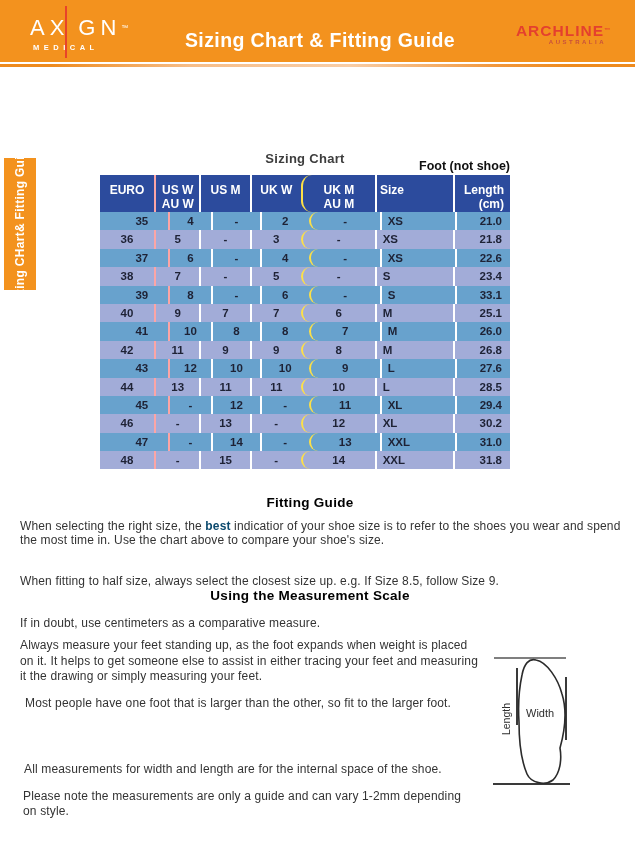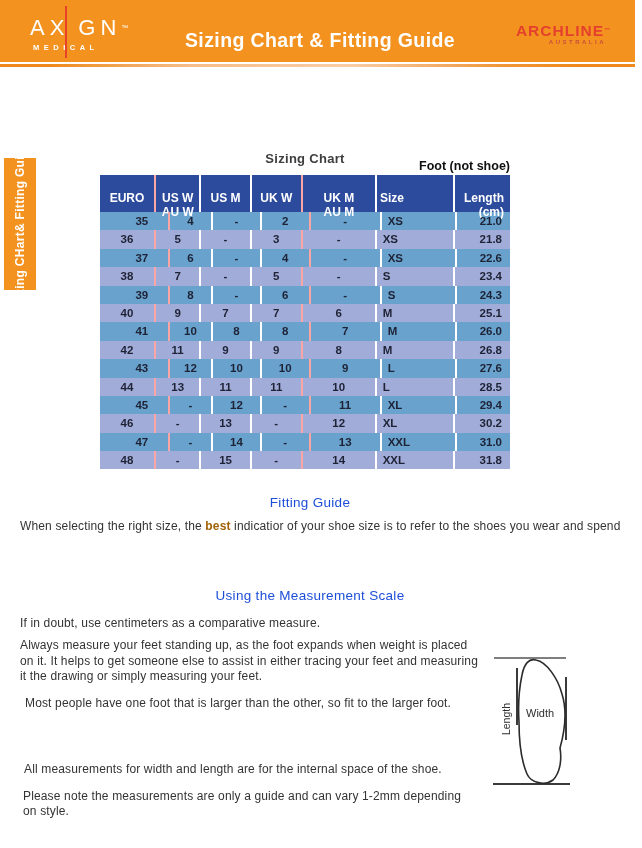--- a/index.html
+++ b/index.html
@@ -38,54 +38,54 @@
     color:#fff;font-weight:bold;font-size:12px;line-height:14px;letter-spacing:0.3px;text-align:center;}
   .tab-text span{display:block;white-space:nowrap;}
 
   
   .chart-title{position:absolute;left:100px;top:151px;width:410px;text-align:center;
     font-size:13px;font-weight:bold;color:#3d3d3d;letter-spacing:0.3px;}
   .foot-note{position:absolute;left:390px;top:159px;width:120px;text-align:right;
     font-size:12.5px;font-weight:bold;color:#101010;}
   .table{position:absolute;left:100px;top:175px;width:410px;}
   .thead{display:flex;height:37px;background:var(--hdr-blue);color:#fff;}
-  .th{font-size:12px;font-weight:bold;line-height:14px;padding-top:16px;text-align:center;}
+  .th{font-size:12px;font-weight:bold;line-height:14px;padding-top:8px;text-align:center;}
   .trow{display:flex;height:18.4px;}
   .td{font-size:11.5px;font-weight:bold;color:#1e2235;text-align:center;line-height:18.4px;}
   .row-dark{background:var(--row-blue);padding-left:16px;}
   .row-light{background:var(--row-peri);}
   .c0{width:57px;}
   .c1{width:48px;border-left:2px solid #fca5a5;}
   .c2{width:53px;border-left:2px solid #fff;}
   .c3{width:54px;border-left:2px solid #fff;}
-  .c4{width:78px;border-left:2px solid #fca5a5;}
+  .c4{width:78px;border-left:2px solid #fde047;border-radius:11px;}
   .c5{width:82px;border-left:2px solid #fff;}
   .c6{width:60px;border-left:2px solid #fff;}
   .td.c5{text-align:left;padding-left:6px;}
   .th.c5{text-align:left;padding-left:3px;}
   .td.c6{text-align:right;padding-right:8px;}
   .th.c6{text-align:right;padding-right:6px;}
 
   
   .sec-heading{position:absolute;left:20px;width:580px;text-align:center;
-    font-size:13.5px;font-weight:normal;color:#1d4ed8;letter-spacing:0.3px;}
+    font-size:13.5px;font-weight:bold;color:#000000;letter-spacing:0.3px;}
   .h-fit{top:495px;}
   .h-meas{top:588px;}
   .para{position:absolute;left:20px;width:600px;font-size:12px;color:#333;letter-spacing:0.15px;}
   .pline{white-space:nowrap;line-height:14px;}
   .p-fit1{top:519px;}
   .p-fit2{top:574px;}
   .p-m1{top:616px;}
   .p-m2{top:638px;}
   .p-m2 .pline{line-height:15.5px;}
   .p-m3{top:696px;padding-left:5px;}
   .p-m4{top:762px;padding-left:4px;}
   .p-m5{top:789px;padding-left:3px;}
   .p-m5 .pline{line-height:15px;}
-  .para b{color:#a16207;}
+  .para b{color:#0c4a6e;}
 
   
   .diagram{position:absolute;left:484px;top:650px;width:158px;height:145px;}
   .dline{position:absolute;background:#3a3a3a;}
   .dline.top{left:10px;top:7px;width:72px;height:2px;background:#7f7f7f;}
   .dline.bottom{left:9px;top:133px;width:77px;height:2px;}
   .dline.vleft{left:32px;top:18px;width:2px;height:57px;}
   .dline.vright{left:81px;top:27px;width:2px;height:63px;}
   .foot-svg{position:absolute;left:30px;top:6px;}
   .lbl-width{position:absolute;left:42px;top:57px;font-size:11px;color:#2e2e2e;}
@@ -189,21 +189,21 @@
           <div class="td c5">S</div>
           <div class="td c6">23.4</div>
         </div>
         <div class="trow row-dark">
           <div class="td c0">39</div>
           <div class="td c1">8</div>
           <div class="td c2">-</div>
           <div class="td c3">6</div>
           <div class="td c4">-</div>
           <div class="td c5">S</div>
-          <div class="td c6">24.3</div>
+          <div class="td c6">33.1</div>
         </div>
         <div class="trow row-light">
           <div class="td c0">40</div>
           <div class="td c1">9</div>
           <div class="td c2">7</div>
           <div class="td c3">7</div>
           <div class="td c4">6</div>
           <div class="td c5">M</div>
           <div class="td c6">25.1</div>
         </div>
@@ -278,21 +278,23 @@
           <div class="td c4">14</div>
           <div class="td c5">XXL</div>
           <div class="td c6">31.8</div>
         </div>
       </div>
   </div>
 
   <div class="sec-heading h-fit">Fitting Guide</div>
   <div class="para p-fit1">
     <div class="pline"><span>When selecting the right size, the </span><b>best</b><span> indicatior of your shoe size is to refer to the shoes you wear and spend</span></div>
-  </div>
+    <div class="pline">the most time in. Use the chart above to compare your shoe's size.</div>
+  </div>
+  <div class="para pline p-fit2">When fitting to half size, always select the closest size up. e.g. If Size 8.5, follow Size 9.</div>
 
   <div class="sec-heading h-meas">Using the Measurement Scale</div>
   <div class="para pline p-m1">If in doubt, use centimeters as a comparative measure.</div>
   <div class="para p-m2">
     <div class="pline">Always measure your feet standing up, as the foot expands when weight is placed</div>
     <div class="pline">on it. It helps to get someone else to assist in either tracing your feet and measuring</div>
     <div class="pline">it the drawing or simply measuring your feet.</div>
   </div>
   <div class="para pline p-m3">Most people have one foot that is larger than the other, so fit to the larger foot.</div>
   <div class="para pline p-m4">All measurements for width and length are for the internal space of the shoe.</div>

